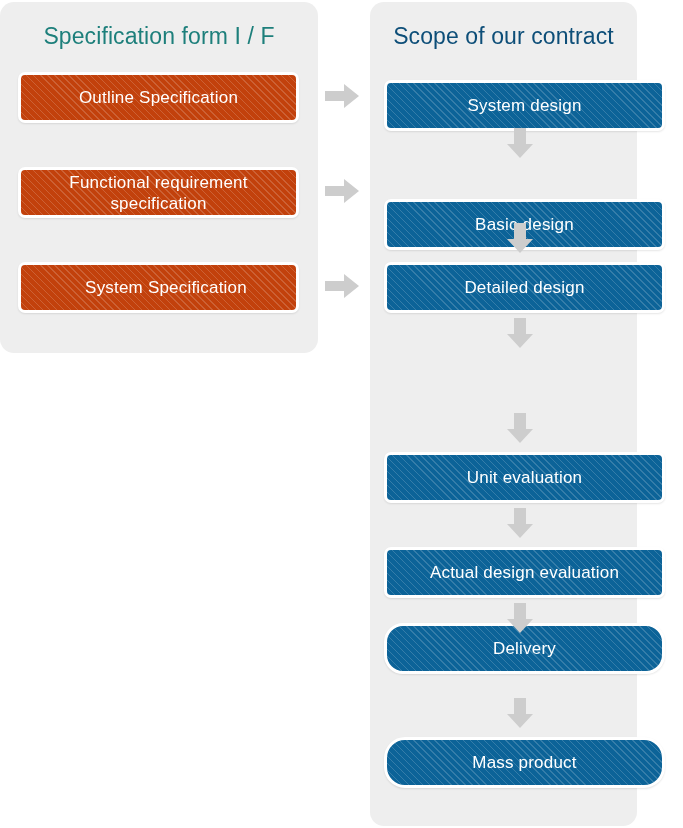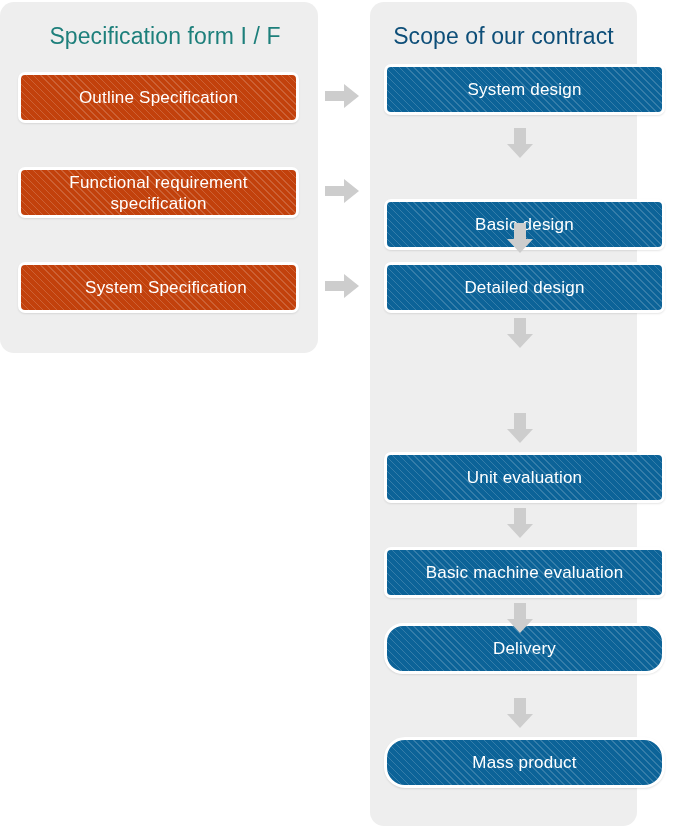--- a/index.html
+++ b/index.html
@@ -43,21 +43,20 @@
     width: 100%;
     text-align: center;
     font-size: 23px;
     line-height: 28px;
     letter-spacing: 0.1px;
     white-space: nowrap;
   }
   #title-left {
     top: 20px;
     color: #1d7f7b;
-    margin-left: 6px;
   }
   #title-right {
     top: 20px;
     color: #0d4e78;
   }
 
   
   .box {
     position: absolute;
     box-sizing: border-box;
@@ -159,21 +158,21 @@
 </div>
 <div class="arrow-right" style="left:325px; top:274px;">
   <svg width="34" height="24" viewBox="0 0 34 24" xmlns="http://www.w3.org/2000/svg">
     <path d="M0 7 H19 V0 L34 12 L19 24 V17 H0 Z" fill="#cdcdcd"></path>
   </svg>
 </div>
 
 <div class="panel" id="panel-right">
   <div class="panel-title" id="title-right">Scope of our contract</div>
 
-  <div class="box box-blue rbox" style="top:62px;justify-content:center;">
+  <div class="box box-blue rbox" style="top:78px;justify-content:center;">
     <span class="lbl">System design</span>
   </div>
 
   <div class="arrow-down" style="left:137px; top:126px;">
     <svg width="26" height="30" viewBox="0 0 26 30" xmlns="http://www.w3.org/2000/svg">
       <path d="M7 0 H19 V16 H26 L13 30 L0 16 H7 Z" fill="#cdcdcd"></path>
     </svg>
   </div>
 
   <div class="box box-blue rbox" style="top:165px;margin-top:32px;">
@@ -207,21 +206,21 @@
     <span class="lbl">Unit evaluation</span>
   </div>
 
   <div class="arrow-down" style="left:137px; top:506px;">
     <svg width="26" height="30" viewBox="0 0 26 30" xmlns="http://www.w3.org/2000/svg">
       <path d="M7 0 H19 V16 H26 L13 30 L0 16 H7 Z" fill="#cdcdcd"></path>
     </svg>
   </div>
 
   <div class="box box-blue rbox" style="top:545px;">
-    <span class="lbl">Basic machine evaluation</span>
+    <span class="lbl">Actual design evaluation</span>
   </div>
 
   <div class="arrow-down" style="left:137px; top:601px;">
     <svg width="26" height="30" viewBox="0 0 26 30" xmlns="http://www.w3.org/2000/svg">
       <path d="M7 0 H19 V16 H26 L13 30 L0 16 H7 Z" fill="#cdcdcd"></path>
     </svg>
   </div>
 
   <div class="box box-blue rbox" style="top:621px;border-radius:19px;">
     <span class="lbl">Delivery</span>

